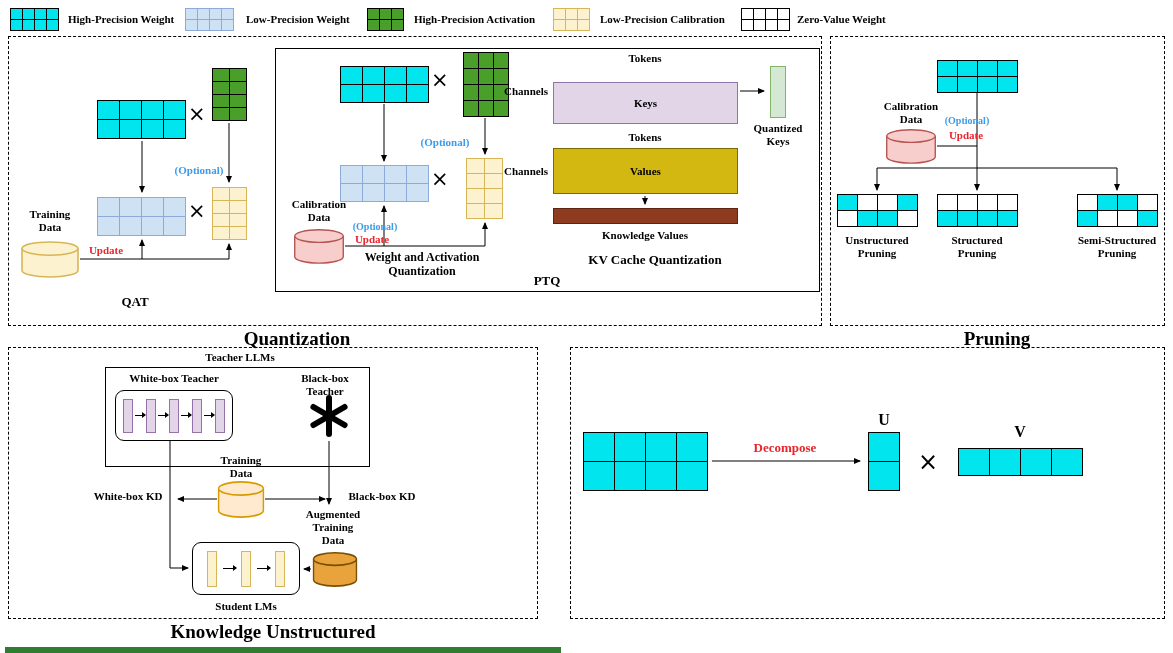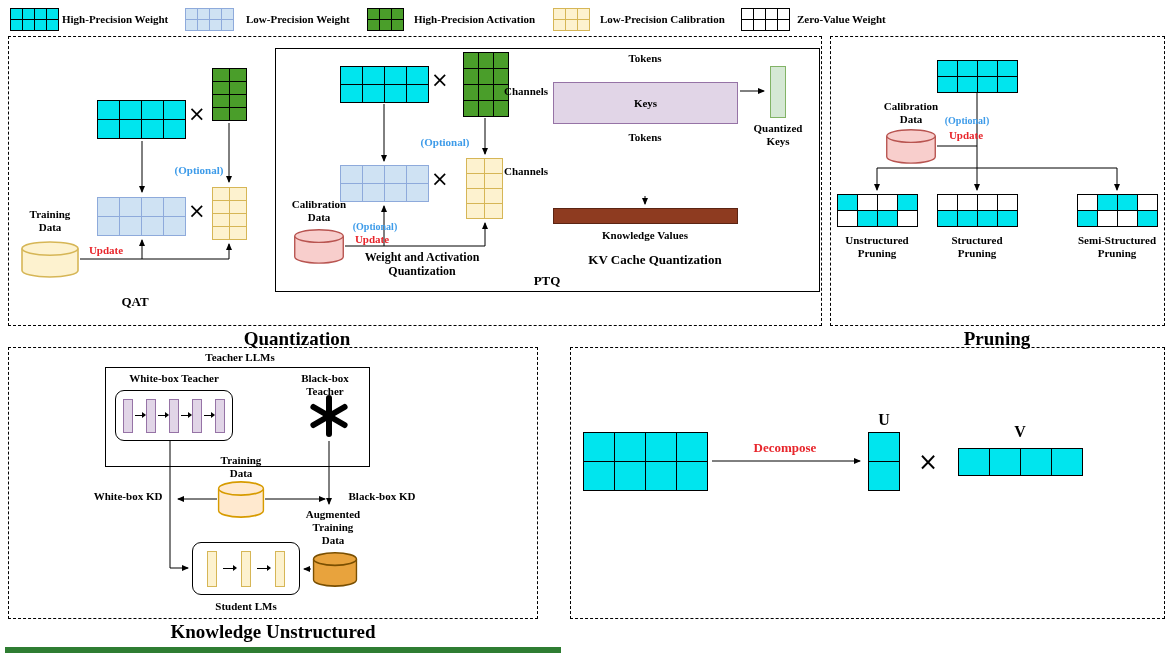--- a/index.html
+++ b/index.html
@@ -85,21 +85,21 @@
     <div class="grid" style="left: 10px; top: 8px; display: grid; grid-template-columns: repeat(4, 12px); border-top: 1px solid rgb(0, 0, 0); border-left: 1px solid rgb(0, 0, 0);">
         <div style="width: 12px; height: 11px; box-sizing: border-box; border-right: 1px solid rgb(0, 0, 0); border-bottom: 1px solid rgb(0, 0, 0); background: rgb(0, 229, 238);"></div>
         <div style="width: 12px; height: 11px; box-sizing: border-box; border-right: 1px solid rgb(0, 0, 0); border-bottom: 1px solid rgb(0, 0, 0); background: rgb(0, 229, 238);"></div>
         <div style="width: 12px; height: 11px; box-sizing: border-box; border-right: 1px solid rgb(0, 0, 0); border-bottom: 1px solid rgb(0, 0, 0); background: rgb(0, 229, 238);"></div>
         <div style="width: 12px; height: 11px; box-sizing: border-box; border-right: 1px solid rgb(0, 0, 0); border-bottom: 1px solid rgb(0, 0, 0); background: rgb(0, 229, 238);"></div>
         <div style="width: 12px; height: 11px; box-sizing: border-box; border-right: 1px solid rgb(0, 0, 0); border-bottom: 1px solid rgb(0, 0, 0); background: rgb(0, 229, 238);"></div>
         <div style="width: 12px; height: 11px; box-sizing: border-box; border-right: 1px solid rgb(0, 0, 0); border-bottom: 1px solid rgb(0, 0, 0); background: rgb(0, 229, 238);"></div>
         <div style="width: 12px; height: 11px; box-sizing: border-box; border-right: 1px solid rgb(0, 0, 0); border-bottom: 1px solid rgb(0, 0, 0); background: rgb(0, 229, 238);"></div>
         <div style="width: 12px; height: 11px; box-sizing: border-box; border-right: 1px solid rgb(0, 0, 0); border-bottom: 1px solid rgb(0, 0, 0); background: rgb(0, 229, 238);"></div>
       </div>
-    <div class="lbl" style="left:62px;top:13px;width:130px;text-align:left">High-Precision Weight</div>
+    <div class="lbl" style="left:68px;top:13px;width:130px;text-align:left">High-Precision Weight</div>
     <div class="grid" style="left: 185px; top: 8px; display: grid; grid-template-columns: repeat(4, 12px); border-top: 1px solid rgb(142, 170, 219); border-left: 1px solid rgb(142, 170, 219);">
         <div style="width: 12px; height: 11px; box-sizing: border-box; border-right: 1px solid rgb(142, 170, 219); border-bottom: 1px solid rgb(142, 170, 219); background: rgb(207, 226, 243);"></div>
         <div style="width: 12px; height: 11px; box-sizing: border-box; border-right: 1px solid rgb(142, 170, 219); border-bottom: 1px solid rgb(142, 170, 219); background: rgb(207, 226, 243);"></div>
         <div style="width: 12px; height: 11px; box-sizing: border-box; border-right: 1px solid rgb(142, 170, 219); border-bottom: 1px solid rgb(142, 170, 219); background: rgb(207, 226, 243);"></div>
         <div style="width: 12px; height: 11px; box-sizing: border-box; border-right: 1px solid rgb(142, 170, 219); border-bottom: 1px solid rgb(142, 170, 219); background: rgb(207, 226, 243);"></div>
         <div style="width: 12px; height: 11px; box-sizing: border-box; border-right: 1px solid rgb(142, 170, 219); border-bottom: 1px solid rgb(142, 170, 219); background: rgb(207, 226, 243);"></div>
         <div style="width: 12px; height: 11px; box-sizing: border-box; border-right: 1px solid rgb(142, 170, 219); border-bottom: 1px solid rgb(142, 170, 219); background: rgb(207, 226, 243);"></div>
         <div style="width: 12px; height: 11px; box-sizing: border-box; border-right: 1px solid rgb(142, 170, 219); border-bottom: 1px solid rgb(142, 170, 219); background: rgb(207, 226, 243);"></div>
         <div style="width: 12px; height: 11px; box-sizing: border-box; border-right: 1px solid rgb(142, 170, 219); border-bottom: 1px solid rgb(142, 170, 219); background: rgb(207, 226, 243);"></div>
       </div>
@@ -251,20 +251,21 @@
     <span>Quantization</span>
   </div>
 
   <div class="lbl" style="left:600px;top:52px;width:90px">Tokens</div>
   <div class="lbl" style="left:498px;top:85px;width:50px;text-align:right">Channels</div>
   <div class="rect" style="left:553px;top:82px;width:185px;height:42px;background:var(--c-keys_fill);border-color:var(--c-keys_border)">Keys</div>
   <div class="rect" style="left:770px;top:66px;width:16px;height:52px;background:var(--c-qkeys_fill);border-color:var(--c-qkeys_border)"></div>
   <div class="lbl" style="left:744px;top:122px;width:68px">Quantized Keys</div>
   <div class="lbl" style="left:600px;top:131px;width:90px">Tokens</div>
   <div class="lbl" style="left:498px;top:165px;width:50px;text-align:right">Channels</div>
+  <div class="rect" style="left:553px;top:148px;width:185px;height:46px;background:var(--c-values_fill);border-color:var(--c-values_border)">Values</div>
   <div class="rect" style="left:553px;top:208px;width:185px;height:16px;background:var(--c-qvalues_fill);border-color:var(--c-qvalues_border)"></div>
   <div class="lbl" style="left:585px;top:229px;width:120px">Knowledge Values</div>
   <div class="section-lbl" style="left:575px;top:252px;width:160px">KV Cache Quantization</div>
 
   <div class="panel" style="left:830px;top:36px;width:335px;height:290px"></div>
   <div class="title" style="left:927px;top:329px;width:140px">Pruning</div>
   <div class="grid" style="left: 937px; top: 60px; display: grid; grid-template-columns: repeat(4, 20px); border-top: 1px solid rgb(0, 0, 0); border-left: 1px solid rgb(0, 0, 0);">
       <div style="width: 20px; height: 16px; box-sizing: border-box; border-right: 1px solid rgb(0, 0, 0); border-bottom: 1px solid rgb(0, 0, 0); background: rgb(0, 229, 238);"></div>
       <div style="width: 20px; height: 16px; box-sizing: border-box; border-right: 1px solid rgb(0, 0, 0); border-bottom: 1px solid rgb(0, 0, 0); background: rgb(0, 229, 238);"></div>
       <div style="width: 20px; height: 16px; box-sizing: border-box; border-right: 1px solid rgb(0, 0, 0); border-bottom: 1px solid rgb(0, 0, 0); background: rgb(0, 229, 238);"></div>

